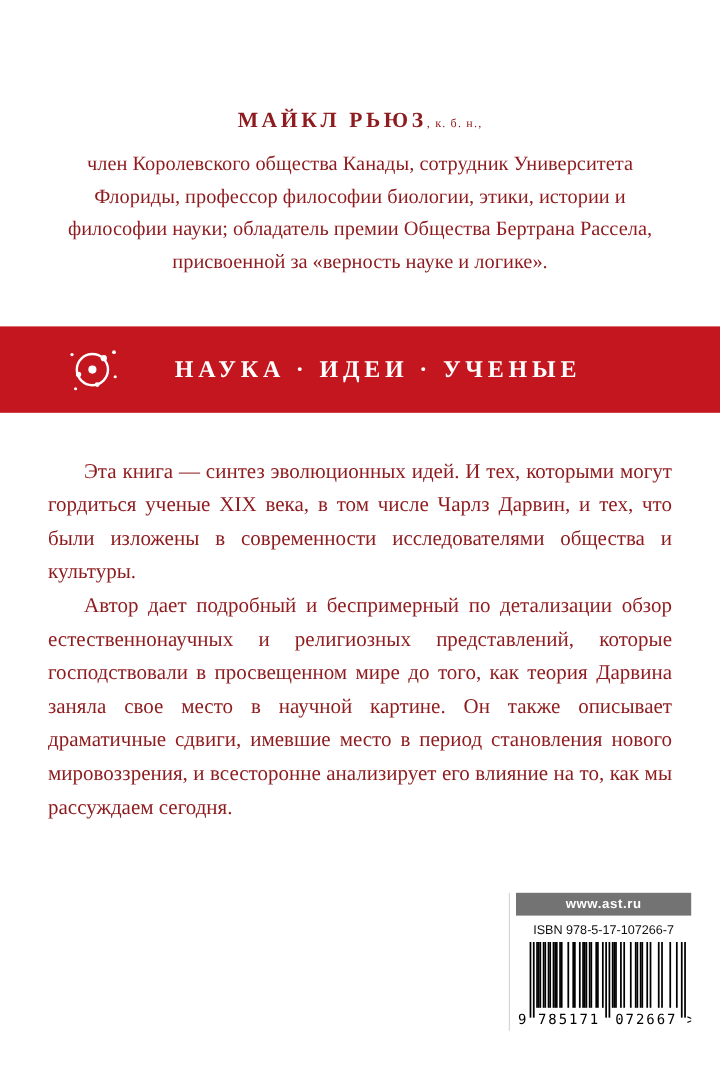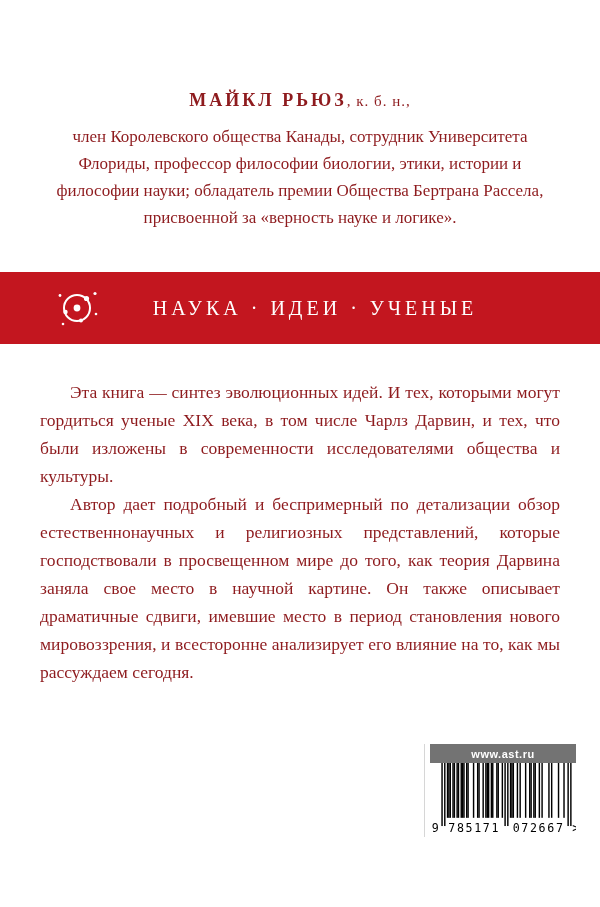--- a/index.html
+++ b/index.html
@@ -21,21 +21,21 @@
     text-align: center;
     color: #8e1b1e;
   }
   .author-line { margin-bottom: 8px; }
   .author-name {
     font-weight: bold;
     font-size: 18px;
     letter-spacing: 3px;
   }
   .author-degree {
-    font-size: 15px;
+    font-size: 10px;
     letter-spacing: 1px;
   }
   .author-bio {
     font-size: 17px;
     line-height: 27px;
     max-width: 500px;
     margin: 12px auto;
   }
   
   .banner {
@@ -52,21 +52,21 @@
   .banner-logo {
     position: absolute;
     left: 52px;
     top: 50%;
     transform: translateY(-50%);
     width: 50px;
     height: 50px;
   }
   .banner-label {
     color: #ffffff;
-    font-weight: normal;
+    font-weight: bold;
     font-size: 20px;
     letter-spacing: 4px;
     margin-left: 30px;
   }
   
   .annotation {
     position: absolute;
     top: 378px;
     left: 40px;
     right: 40px;
@@ -135,20 +135,21 @@
     <span class="banner-label">НАУКА · ИДЕИ · УЧЕНЫЕ</span>
   </div>
 
   <div class="annotation">
     <p>Эта книга — синтез эволюционных идей. И тех, которыми могут гордиться ученые XIX века, в том числе Чарлз Дарвин, и тех, что были изложены в современности исследователями общества и культуры.</p>
     <p>Автор дает подробный и беспримерный по детализации обзор естественнонаучных и религиозных представлений, которые господствовали в просвещенном мире до того, как теория Дарвина заняла свое место в научной картине. Он также описывает драматичные сдвиги, имевшие место в период становления нового мировоззрения, и всесторонне анализирует его влияние на то, как мы рассуждаем сегодня.</p>
   </div>
 
   <div class="barcode-block">
     <div class="site-bar">www.ast.ru</div>
+    <div class="isbn">ISBN 978-5-17-107266-7</div>
     <svg class="ean-svg" viewBox="-8 0 106 54" width="146" height="74">
         <rect x="0" y="0" width="1.05" height="46" fill="#000"></rect>
         <rect x="2" y="0" width="1.05" height="46" fill="#000"></rect>
         <rect x="4" y="0" width="1.05" height="40" fill="#000"></rect>
         <rect x="5" y="0" width="1.05" height="40" fill="#000"></rect>
         <rect x="6" y="0" width="1.05" height="40" fill="#000"></rect>
         <rect x="8" y="0" width="1.05" height="40" fill="#000"></rect>
         <rect x="9" y="0" width="1.05" height="40" fill="#000"></rect>
         <rect x="11" y="0" width="1.05" height="40" fill="#000"></rect>
         <rect x="12" y="0" width="1.05" height="40" fill="#000"></rect>

